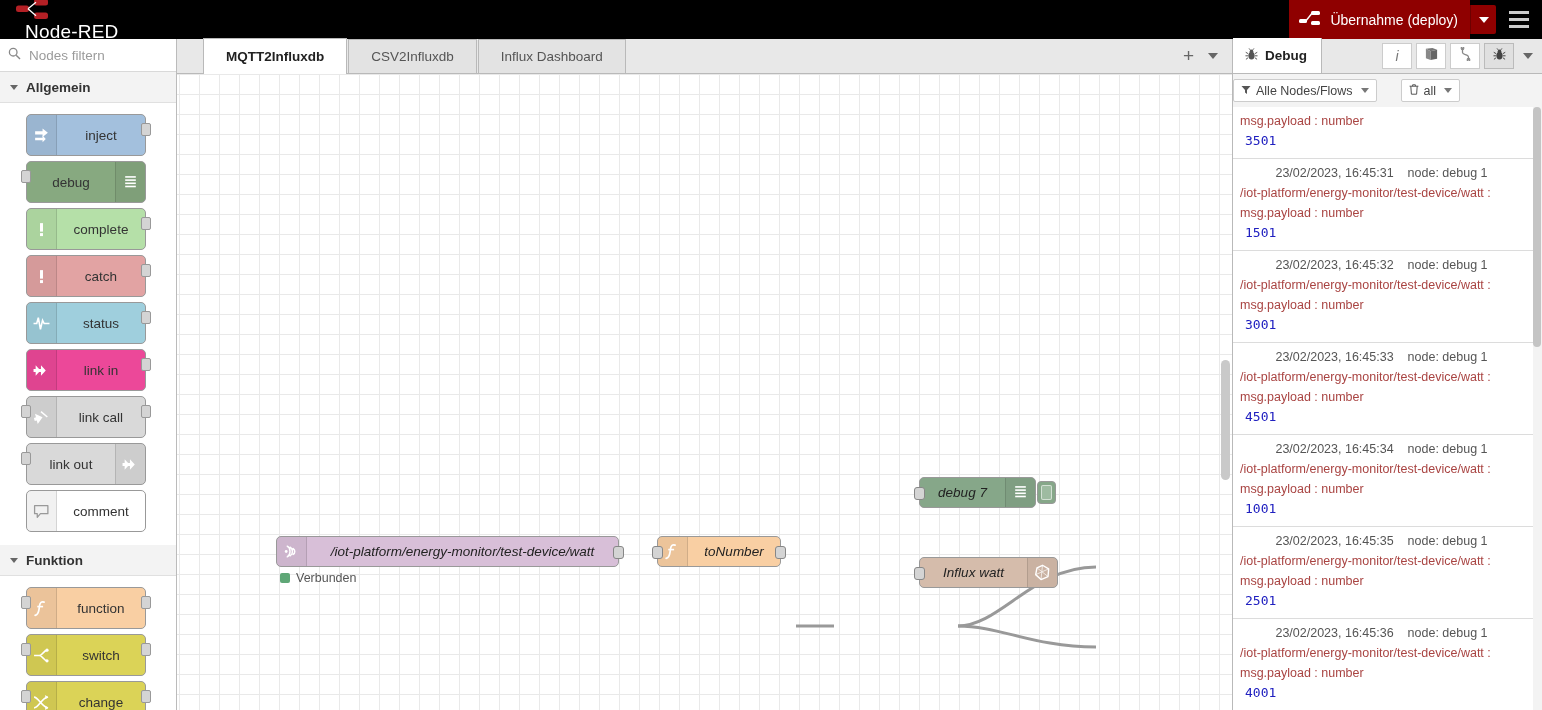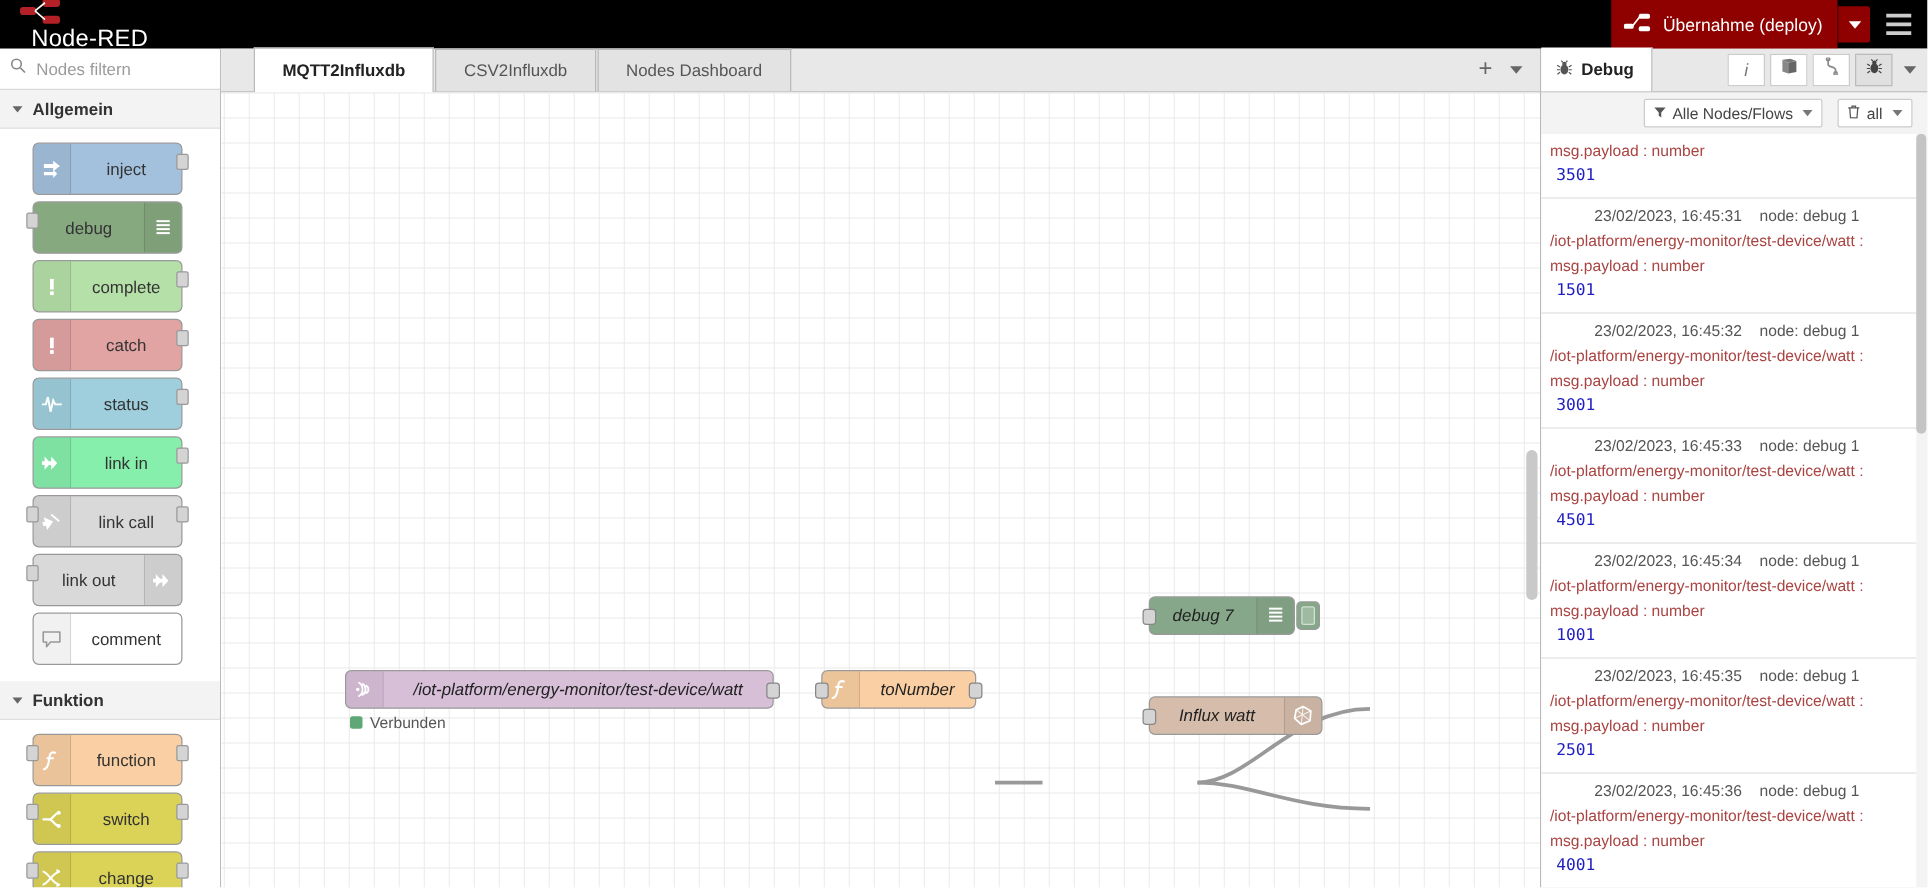--- a/index.html
+++ b/index.html
@@ -194,22 +194,22 @@
     background: #fff; display: flex; align-items: center; justify-content: center;
     cursor: pointer; color: #777;
   }
   .sb-ibtn.active { background: #e0e0e0; border-color: #bbb; color: #333; }
   .sb-caret {
     width: 0; height: 0; border-left: 5px solid transparent;
     border-right: 5px solid transparent; border-top: 6px solid #666;
     margin-left: 9px; margin-right: 3px; cursor: pointer;
   }
   .sb-toolbar {
-    height: 33px; display: flex; align-items: center; justify-content: flex-end;
-    gap: 12px; padding-right: 12px; background: #f3f3f3;
+    height: 33px; display: flex; align-items: center; 
+    gap: 24px; padding-right: 12px; background: #f3f3f3;
   }
   .sb-pill {
     height: 23px; border: 1px solid #ccc; background: #fff; border-radius: 2px;
     display: flex; align-items: center; gap: 5px; padding: 0 7px;
     font-size: 12.5px; color: #444; cursor: pointer;
   }
   .pill-caret {
     width: 0; height: 0; border-left: 4px solid transparent;
     border-right: 4px solid transparent; border-top: 5px solid #777; margin-left: 3px;
   }
@@ -336,21 +336,21 @@
           </div>
           <div class="pnode" style="background: rgb(159, 207, 221);">
             <span class="port out"></span>
             <span class="pn-ico ">
               <svg width="17" height="17" viewBox="0 0 16 16">
                 <path d="M0.5,8 L3.5,8 L5,2.5 L7,13.5 L9,5 L10.5,8 L15.5,8" stroke="#fff" stroke-width="1.5" fill="none"></path>
               </svg>
             </span>
             <span class="pn-label">status</span>
           </div>
-          <div class="pnode" style="background: #86efac;">
+          <div class="pnode" style="background: #ec4899;">
             <span class="port out"></span>
             <span class="pn-ico ">
               <svg width="17" height="17" viewBox="0 0 16 16">
                 <path d="M2.5,3 L7,8 L2.5,13 L2.5,9.5 L0.5,9.5 L0.5,6.5 L2.5,6.5 Z" fill="#fff"></path>
                 <path d="M7.5,3 L12,8 L7.5,13 L7.5,9.5 L5.5,9.5 L5.5,6.5 L7.5,6.5 Z" fill="#fff"></path>
               </svg>
             </span>
             <span class="pn-label">link in</span>
           </div>
           <div class="pnode" style="background: rgb(217, 217, 217);">
@@ -442,21 +442,21 @@
   <div class="center">
     <div class="tabbar">
       <div id="flow-tabs" style="display:flex;align-items:flex-end;height:35px;">
           <div class="tab active">
             <span>MQTT2Influxdb</span>
           </div>
           <div class="tab">
             <span>CSV2Influxdb</span>
           </div>
           <div class="tab">
-            <span>Nodes Dashboard</span>
+            <span>Influx Dashboard</span>
           </div>
         </div>
       <div class="tab-actions">
         <span class="tab-add">+</span>
         <span class="tab-caret"></span>
       </div>
     </div>
     <div class="canvas">
       <svg id="wires" width="1055" height="636" style="position:absolute;left:0;top:0;pointer-events:none;">
         <path d="M619,552 L657,552" stroke="#999" stroke-width="3" fill="none"></path>

